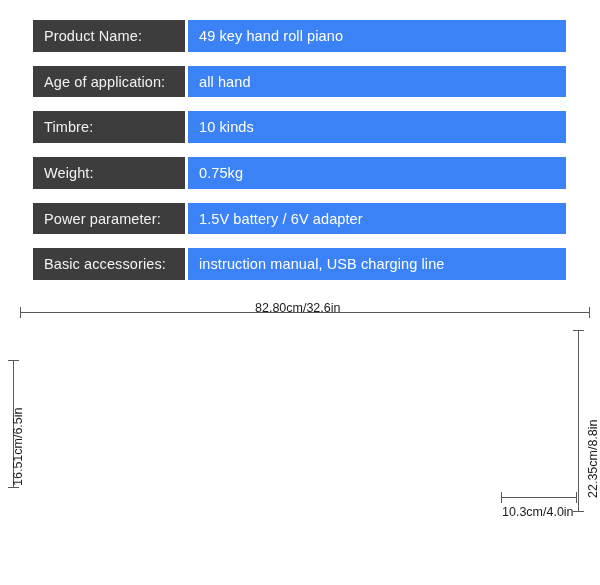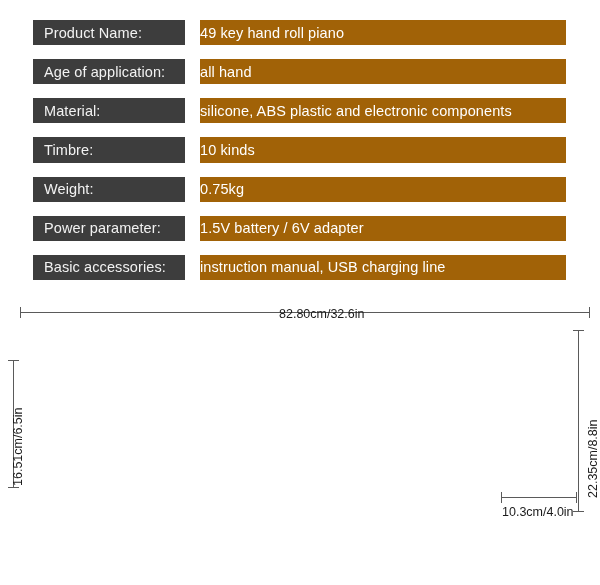--- a/index.html
+++ b/index.html
@@ -7,23 +7,23 @@
        font-family:"Liberation Sans","DejaVu Sans",sans-serif;}
 
   
   #spec-table{position:absolute;left:33px;top:20px;width:533px;height:260px;
               display:flex;flex-direction:column;background:#ffffff;gap:12px;}
   .spec-row{flex:1;display:flex;margin-bottom:2px;}
   .spec-row:last-child{margin-bottom:0;justify-content:center;}
   .spec-label{width:152px;background:#3d3d3d;color:#f2f2f2;
               display:flex;align-items:center;padding-left:11px;
               font-size:14.5px;letter-spacing:.1px;box-sizing:border-box;}
-  .spec-value{flex:1;background:#a16207;color:#ffffff;
-              display:flex;align-items:center;
-              font-size:14.5px;letter-spacing:.1px;margin-left:15px;box-sizing:border-box;}
+  .spec-value{flex:1;background:#3b82f6;color:#ffffff;
+              display:flex;align-items:center;padding-left:11px;
+              font-size:14.5px;letter-spacing:.1px;margin-left:3px;box-sizing:border-box;}
 
   
   #product-figure{position:absolute;left:0;top:286px;width:600px;height:299px;}
 
   
   .dim-line{position:absolute;background:#5a5a5a;}
   .dim-h{height:1px;}
   .dim-v{width:1px;}
   .tick{position:absolute;background:#5a5a5a;}
   .tick-v{width:1px;height:11px;}
@@ -61,24 +61,20 @@
 <div id="spec-table">
     <div class="spec-row">
       <div class="spec-label">Product Name:</div>
       <div class="spec-value">49 key hand roll piano</div>
     </div>
     <div class="spec-row">
       <div class="spec-label">Age of application:</div>
       <div class="spec-value">all hand</div>
     </div>
     <div class="spec-row">
-      <div class="spec-label">Material:</div>
-      <div class="spec-value">silicone, ABS plastic and electronic components</div>
-    </div>
-    <div class="spec-row">
       <div class="spec-label">Timbre:</div>
       <div class="spec-value">10 kinds</div>
     </div>
     <div class="spec-row">
       <div class="spec-label">Weight:</div>
       <div class="spec-value">0.75kg</div>
     </div>
     <div class="spec-row">
       <div class="spec-label">Power parameter:</div>
       <div class="spec-value">1.5V battery / 6V adapter</div>
@@ -87,21 +83,21 @@
       <div class="spec-label">Basic accessories:</div>
       <div class="spec-value">instruction manual, USB charging line</div>
     </div>
   </div>
 
 <div id="product-figure">
 
   <div class="dim-line dim-h" id="dim-width-line" style="top:26px;"></div>
   <div class="tick tick-v" id="dim-width-tick-l" style="top:21px;"></div>
   <div class="tick tick-v" id="dim-width-tick-r" style="top:21px;"></div>
-  <div class="dim-text" id="dim-width-label" style="top:21px;margin-left:24px;">82.80cm/32.6in</div>
+  <div class="dim-text" id="dim-width-label" style="top:15px;">82.80cm/32.6in</div>
 
   <div class="dim-line dim-v" id="dim-kbh-line" style="top:74px;"></div>
   <div class="tick tick-h" id="dim-kbh-tick-t" style="top:74px;"></div>
   <div class="tick tick-h" id="dim-kbh-tick-b" style="top:201px;"></div>
   <div class="dim-text dim-text-vert" id="dim-kbh-label" style="left:11px;top:200px;">16.51cm/6.5in</div>
 
   <div class="dim-line dim-v" id="dim-sph-line" style="top:44px;"></div>
   <div class="tick tick-h" id="dim-sph-tick-t" style="top:44px;"></div>
   <div class="tick tick-h" id="dim-sph-tick-b" style="top:225px;"></div>
   <div class="dim-text dim-text-vert" id="dim-sph-label" style="left:586px;top:212px;">22.35cm/8.8in</div>

